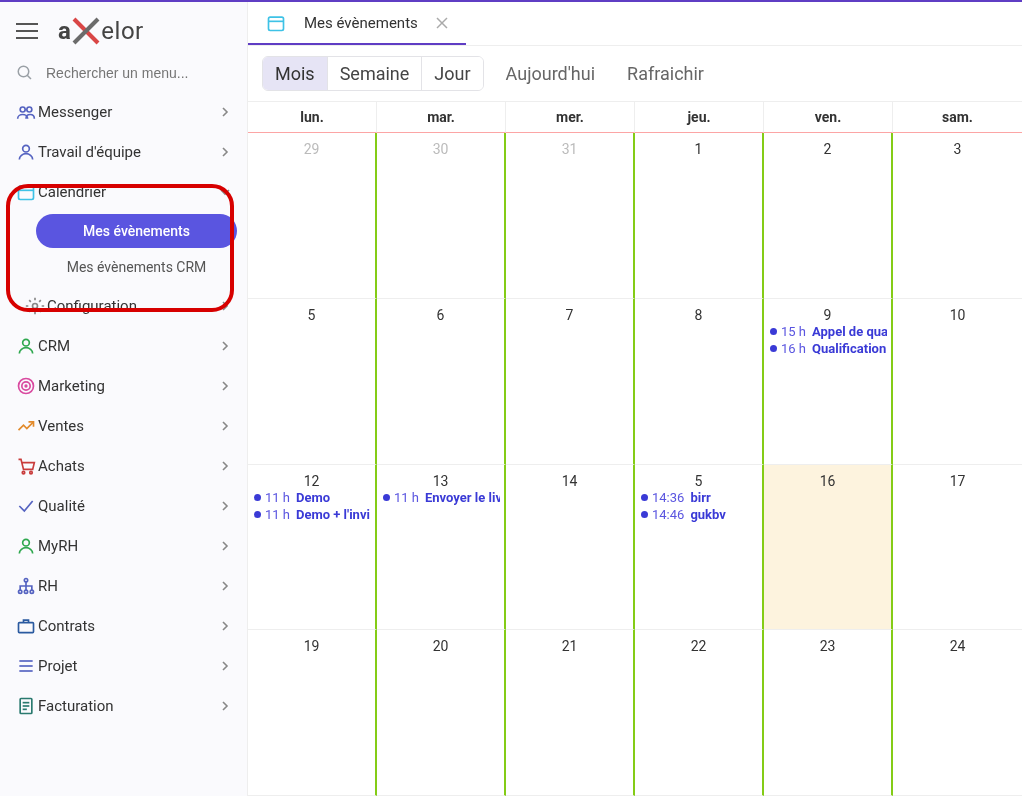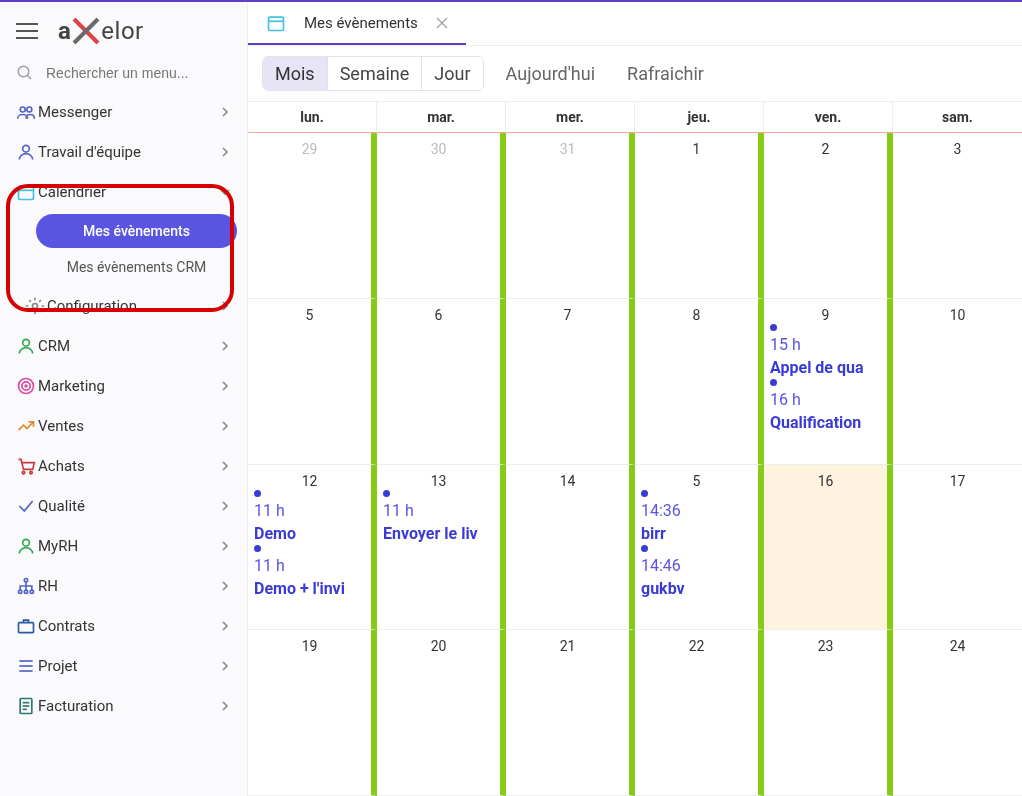--- a/index.html
+++ b/index.html
@@ -127,31 +127,31 @@
     background:#fff;
     border-top:1px solid #eee;
   }
   .cal-head div {
     text-align:center; font-weight:700; color:#333; padding:7px 0;
     border-right:1px solid #eee; border-bottom:1px solid #fca5a5;
   }
   .cal-head div:last-child { border-right:none; }
   .cal-body { flex:1; display:grid; grid-template-columns: repeat(6,1fr); grid-template-rows: repeat(4,1fr);}
   .cell {
-    border-right:6px solid #84cc16; border-bottom:1px solid #eee;
+    border-right:2px solid #84cc16; border-bottom:1px solid #eee;
     position:relative; padding:4px 4px; overflow:hidden;
   }
   .cell:nth-child(6n){ border-right:none; }
   .daynum { text-align:center; width:100%; font-size:14px; color:#333; padding-top:4px; }
   .daynum.muted { color:#bbb; }
   .today-cell { background:#fdf3de; }
   .event {
-    font-size:16px; color:#3a3ad6; font-weight:500;
+    font-size:13px; color:#3a3ad6; font-weight:500;
     white-space:nowrap; overflow:hidden; text-overflow:ellipsis;
-    padding:1px 2px; display:flex; align-items:flex-start; gap:4px;flex-direction:column;
+    padding:1px 2px; display:flex; align-items:center; gap:4px;
   }
   .event::before {
     content:""; width:7px; height:7px; border-radius:50%; background:#3a3ad6; display:inline-block;
     flex-shrink:0;
   }
   .event .t { color:#5a55e0; font-weight:400; margin-right:2px; }
   svg { display:block; }
 </style>
 </head>
 <body>

